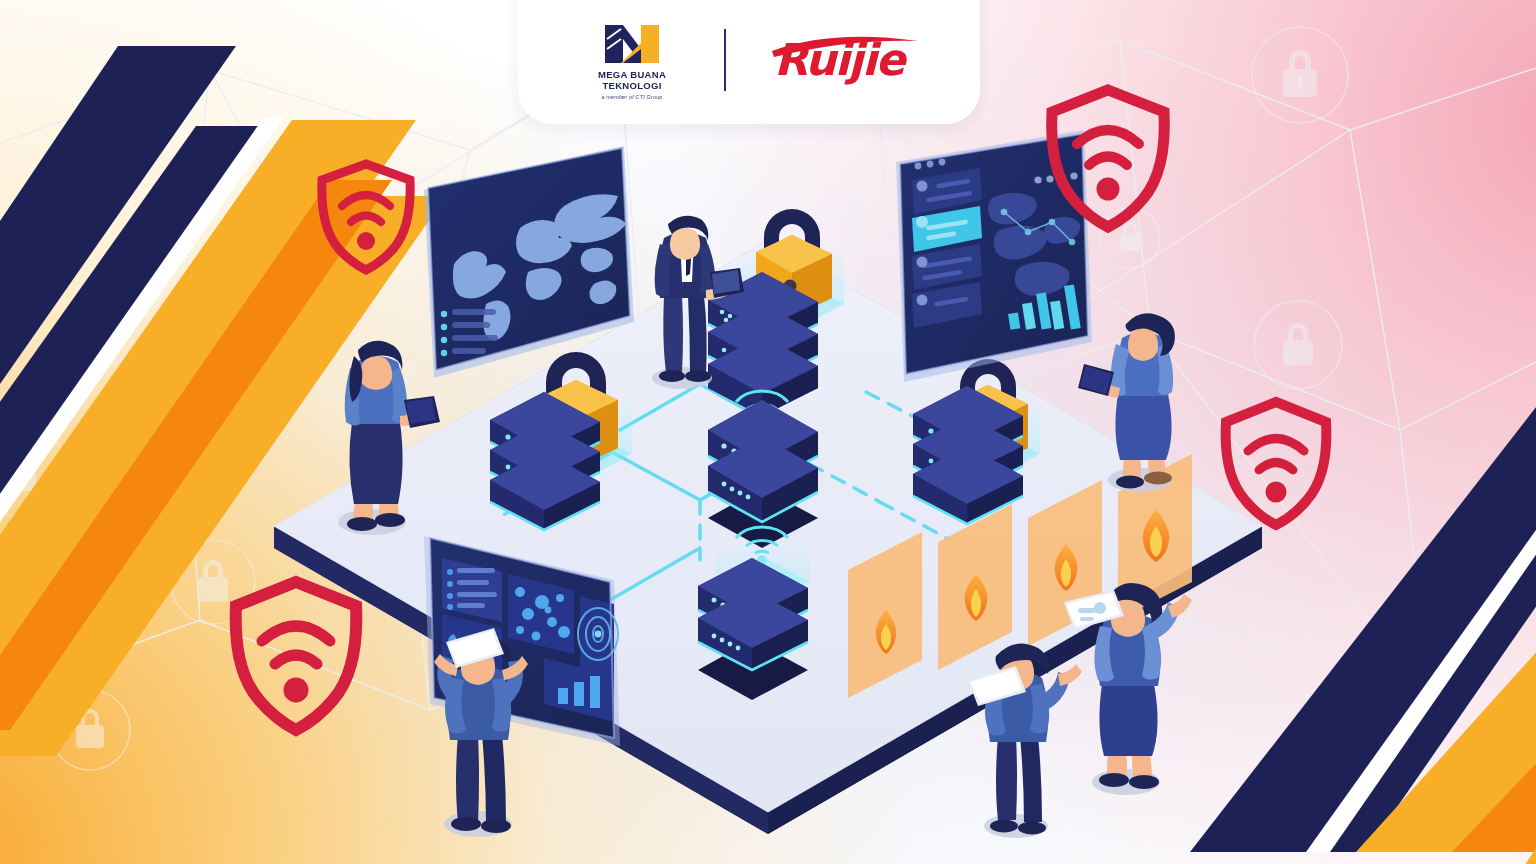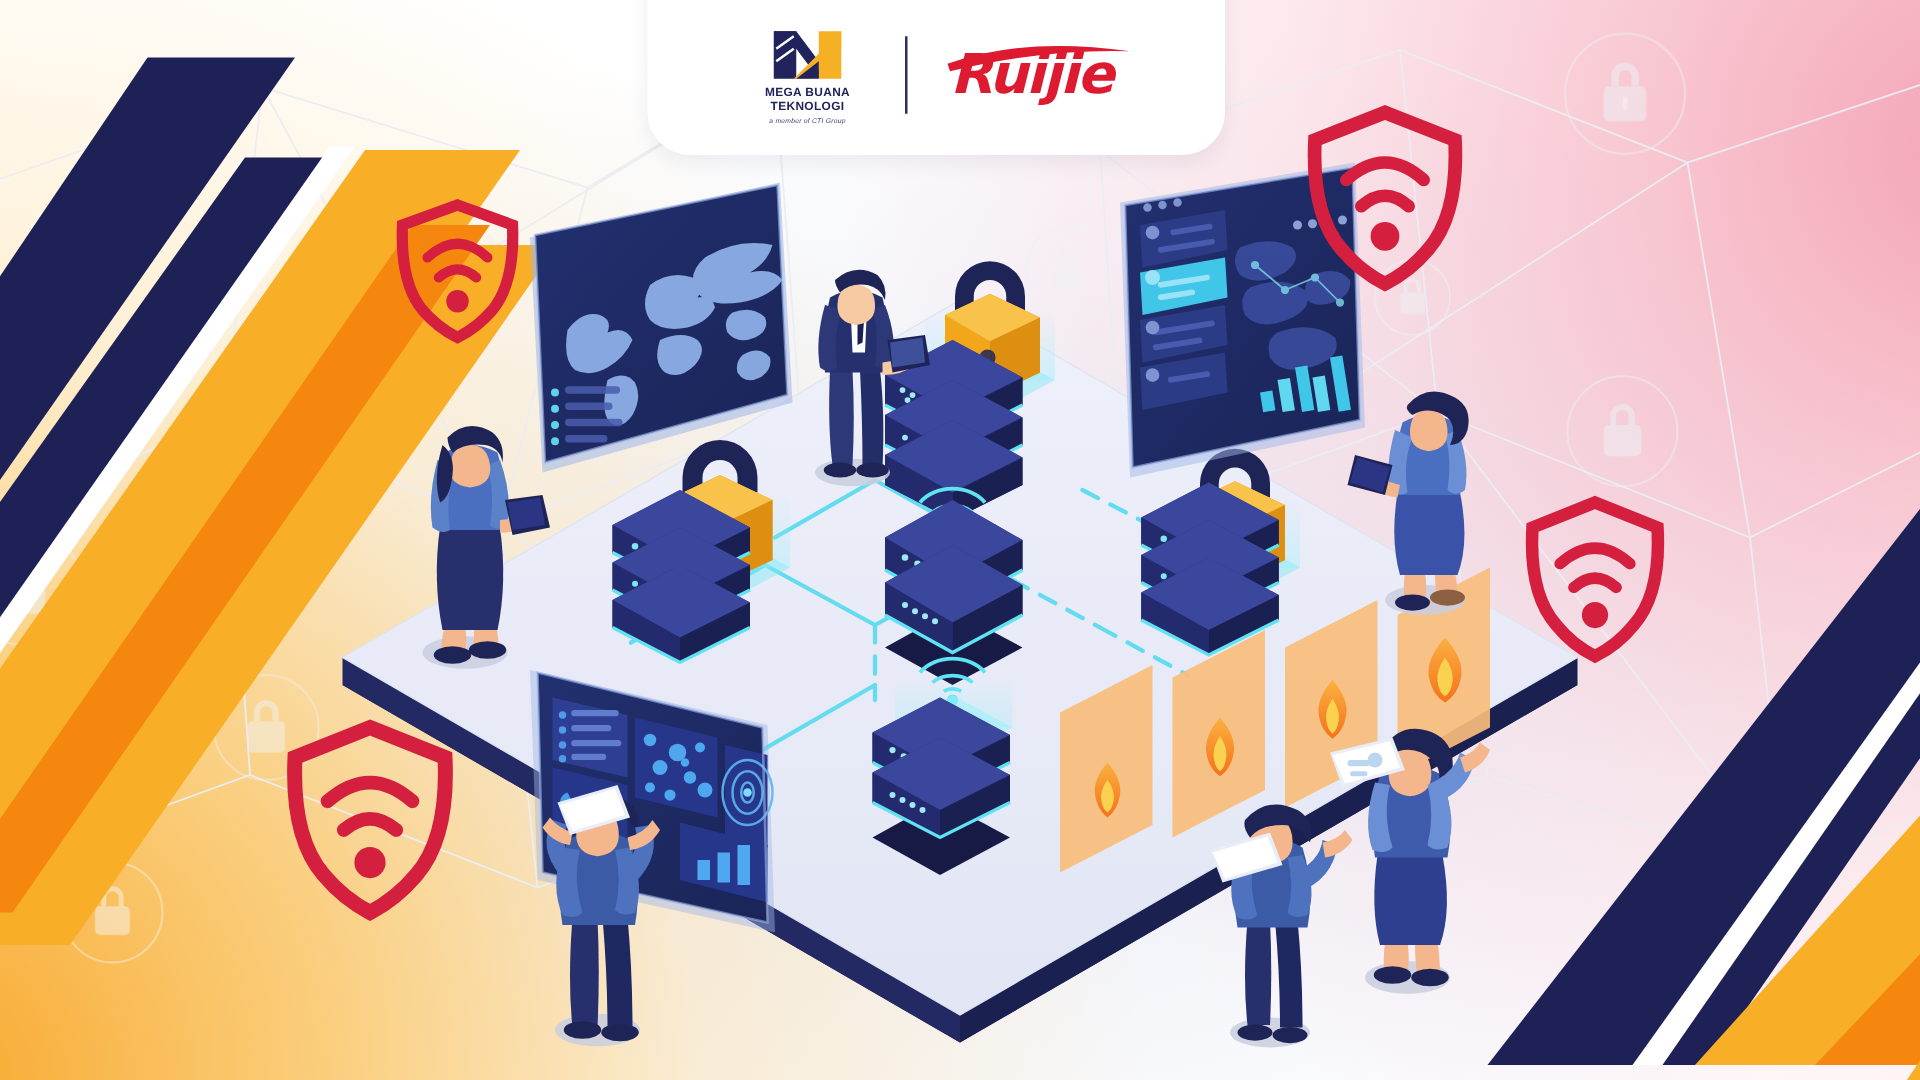--- a/index.html
+++ b/index.html
@@ -19,21 +19,21 @@
   .ribbons{position:absolute;inset:0;}
 
   
   .header-tab{
     position:absolute;left:518px;top:-46px;width:462px;height:170px;
     background:#ffffff;border-radius:0 0 34px 34px;
     box-shadow:0 6px 16px rgba(24,30,80,.07);
     display:flex;align-items:flex-end;justify-content:center;
     padding-bottom:24px;box-sizing:border-box;
   }
-  .brand-row{display:flex;align-items:center;gap:18px;}
+  .brand-row{display:flex;align-items:center;gap:32px;}
   .mbt{display:flex;flex-direction:column;align-items:center;width:120px;}
   .mbt-name{font-size:9.5px;font-weight:bold;color:#20235c;letter-spacing:.3px;line-height:1.18;text-align:center;margin-top:4px;}
   .mbt-sub{font-size:5.4px;font-style:italic;color:#3a3f77;letter-spacing:.2px;margin-top:2.5px;text-align:center;}
   .divider{width:2px;height:62px;background:#2b2f63;}
   .ruijie-wrap{position:relative;width:168px;height:62px;display:flex;align-items:center;justify-content:center;}
   .ruijie-text{
     font-family:"DejaVu Sans",sans-serif;font-weight:bold;font-style:italic;
     font-size:44px;color:#dd1a30;letter-spacing:-1.5px;line-height:1;
     transform:skewX(-3deg);
   }

